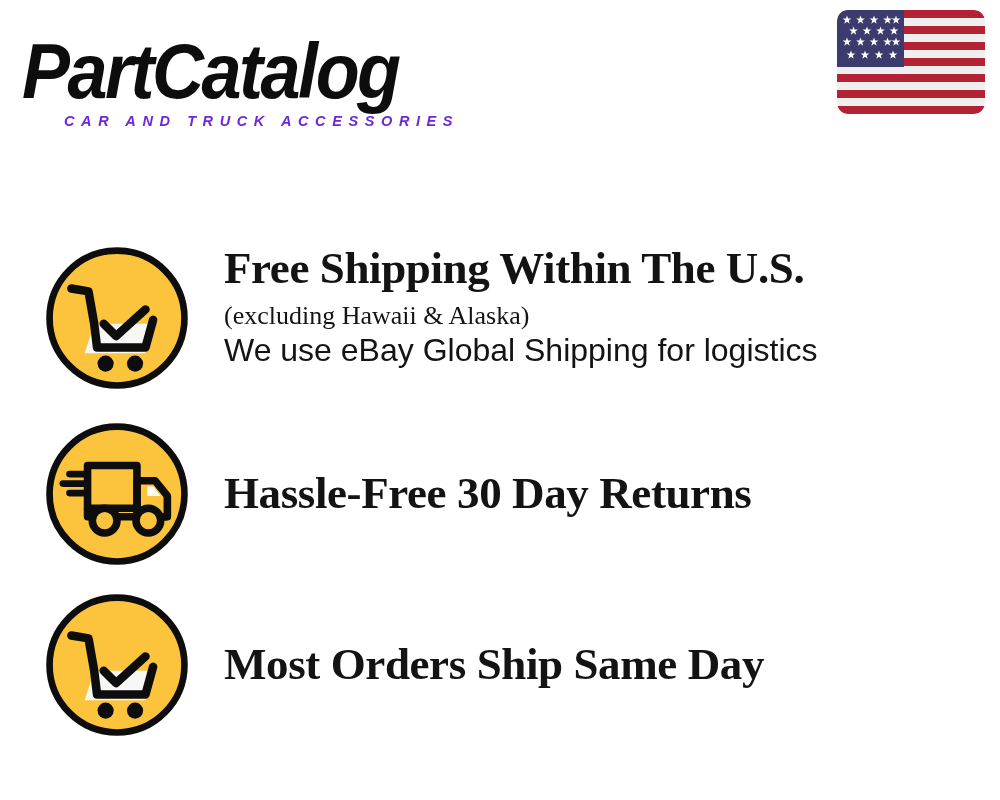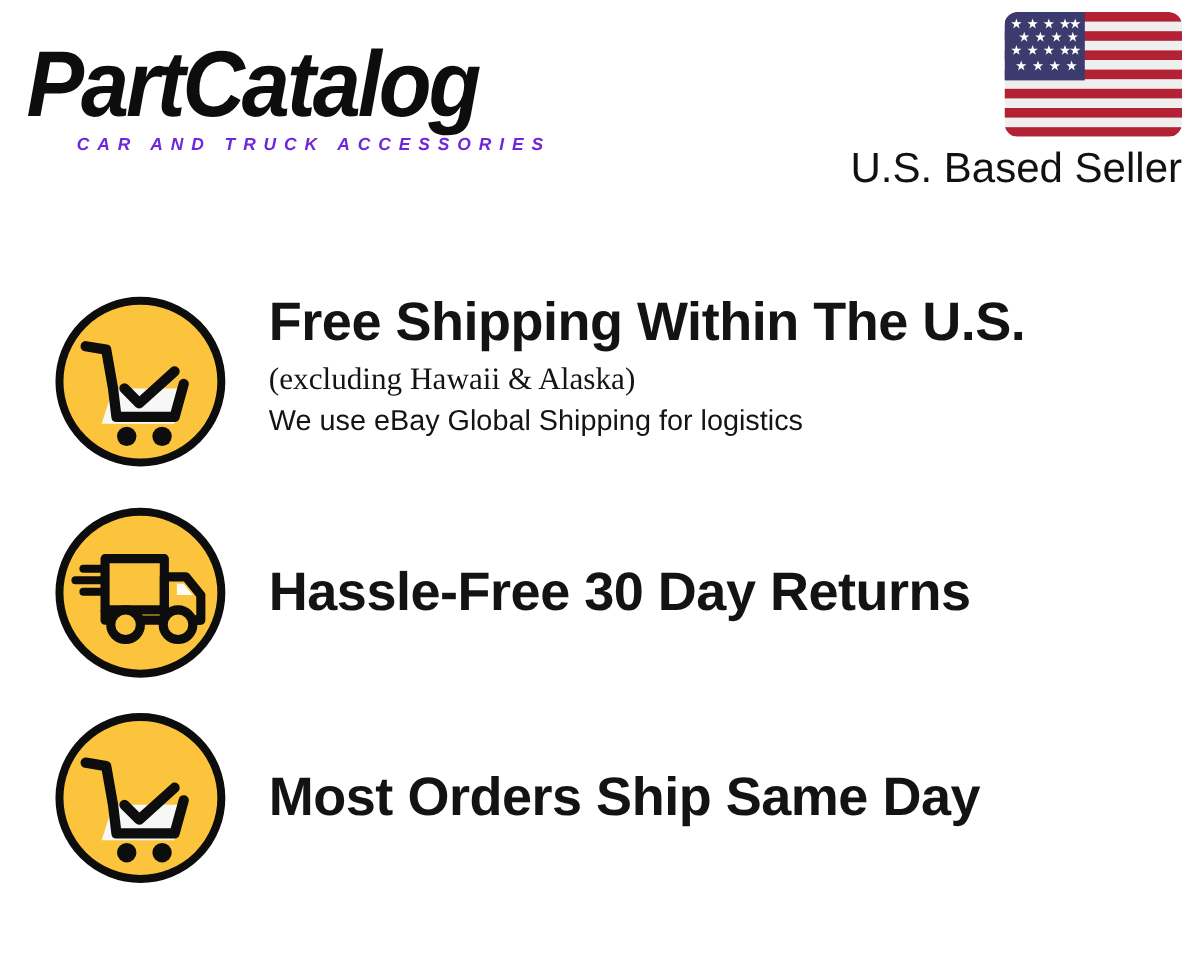--- a/index.html
+++ b/index.html
@@ -95,21 +95,21 @@
     align-items: center;
     justify-content: center;
   }
   .benefit-badge svg { display: block; }
 
   .benefit-text {
     flex: 1 1 auto;
     padding-left: 31px;
   }
   .benefit-heading {
-    font-family: Liberation Sans, sans-serif;
+    font-family: Liberation Serif, serif;
     font-weight: bold;
     font-size: 45px;
     line-height: 50px;
     letter-spacing: -0.4px;
     color: #131313;
     white-space: nowrap;
   }
   #benefit-row-0 .benefit-heading { margin-top: 1px; }
   #benefit-row-1 .benefit-heading { margin-top: 50px; }
   #benefit-row-2 .benefit-heading { margin-top: 50px; }
@@ -128,21 +128,21 @@
     font-weight: bold;
     font-size: 26px;
     line-height: 33px;
     color: #111111;
     margin-top: 13px;
     white-space: nowrap;
   }
   .benefit-sub-last {
     font-family: "Liberation Sans", sans-serif;
     font-weight: normal;
-    font-size: 24px;
+    font-size: 32px;
     line-height: 33px;
     color: #141414;
     margin-top: 2px;
     white-space: nowrap;
   }
 </style>
 </head>
 <body>
 
 <div id="brand-logo">
@@ -190,21 +190,20 @@
           <use href="#starGlyph" x="59" y="32"></use>
 
           <use href="#starGlyph" x="14" y="45"></use>
           <use href="#starGlyph" x="28" y="45"></use>
           <use href="#starGlyph" x="42" y="45"></use>
           <use href="#starGlyph" x="56" y="45"></use>
         </g>
       </g>
     </svg>
   </span>
-  <span id="us-seller-label">U.S. Based Seller</span>
 </div>
 
 <div class="benefit-row" id="benefit-row-0">
   <div class="benefit-badge">
     <span>
       <svg viewBox="0 0 160 160" width="152" height="152" aria-hidden="true">
         <circle cx="80" cy="80" r="71" fill="#FCC43C" stroke="#0d0d0d" stroke-width="7"></circle>
         <path d="M46 117 L110 117 L113 86 L56 86 Z" fill="#F7F7F5"></path>
         <path d="M32 49 L50 52 L56 86 L59 111 L110 111 L118 82" fill="none" stroke="#0d0d0d" stroke-width="9" stroke-linecap="round" stroke-linejoin="round"></path>
         <path d="M66 86 L79 99 L110 71" fill="none" stroke="#0d0d0d" stroke-width="9" stroke-linecap="round" stroke-linejoin="round"></path>

